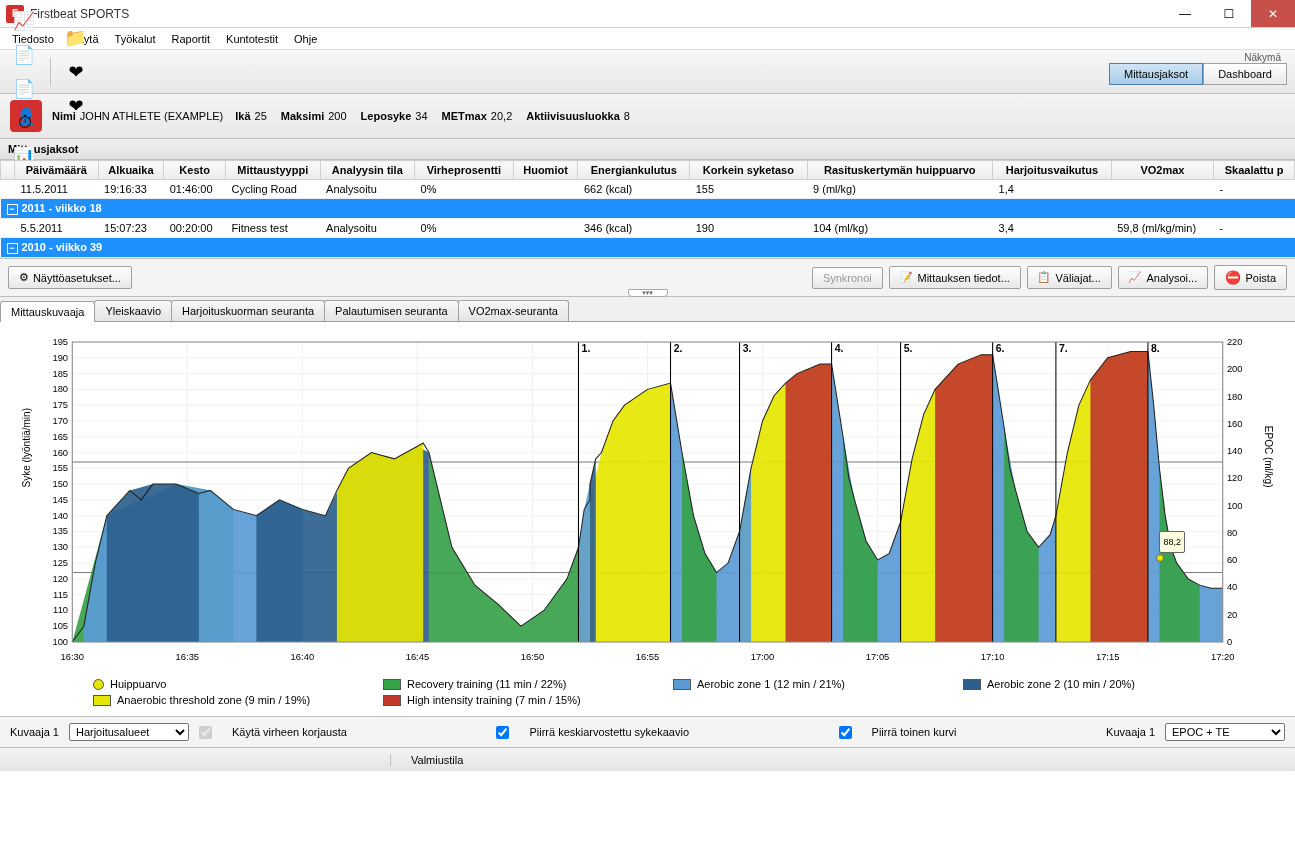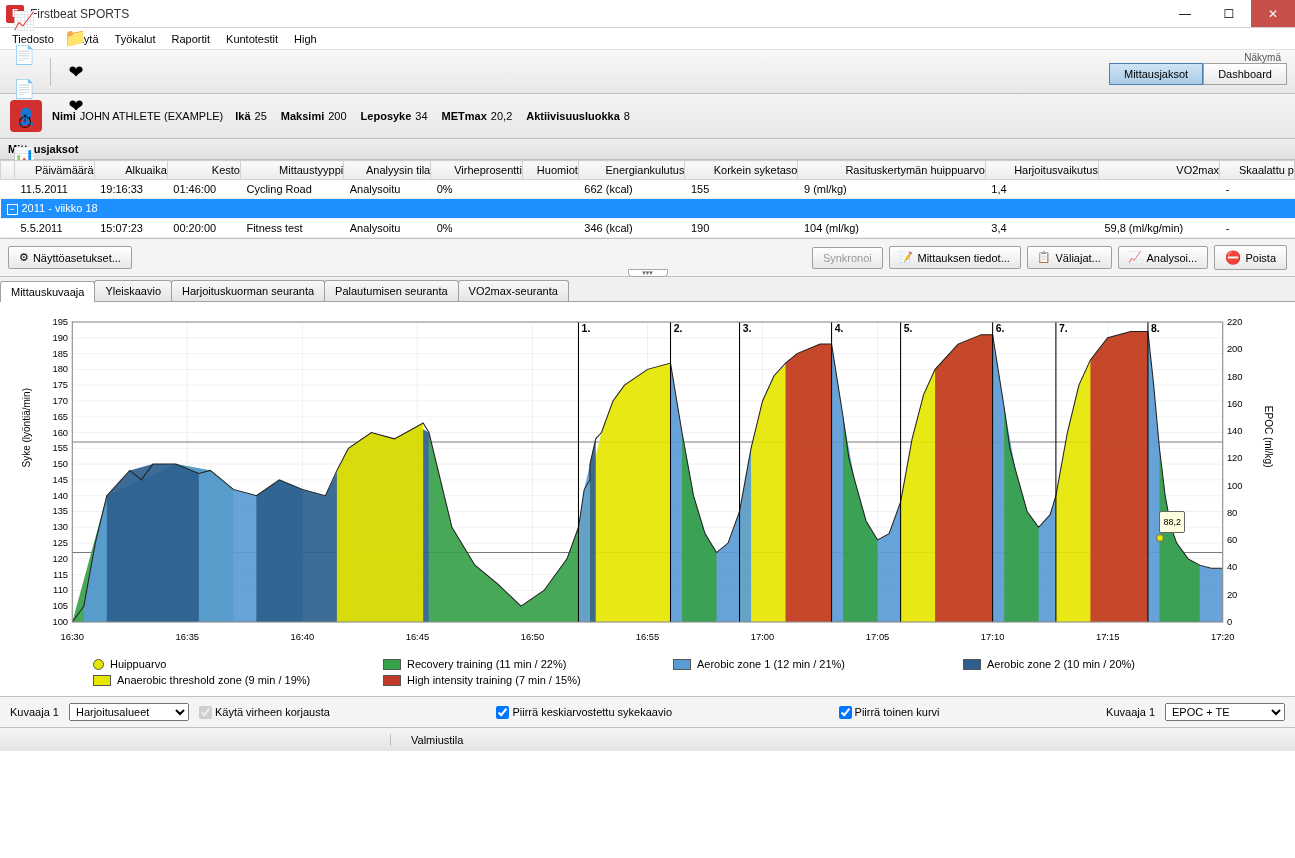--- a/index.html
+++ b/index.html
@@ -34,24 +34,24 @@
 .profile .row1, .profile .row2 { display: flex; gap: 4px; font-size: 11px; align-items:baseline;}
 .profile b { font-weight: bold; }
 .profile .val { margin-right: 10px; }
 
 
 .section-title { background: linear-gradient(#f0f0f0,#e0e0e0); border-bottom: 1px solid #c0c0c0; padding: 4px 8px; font-weight: bold; font-size: 11px; }
 
 
 .table-wrap { border-bottom: 1px solid #c0c0c0; overflow:auto; max-height:150px; position:relative;}
 table.data { width: 100%; border-collapse: collapse; font-size: 11px; }
-table.data th { background: linear-gradient(#fafafa,#ececec); border: 1px solid #d0d0d0; padding: 3px 0; text-align: right; font-weight: normal; position:sticky;top:0;}
+table.data th { background: linear-gradient(#fafafa,#ececec); border: 1px solid #d0d0d0; padding: 3px 6px; text-align: center; font-weight: bold; position:sticky;top:0;}
 table.data td { border-bottom: 1px solid #eee; padding: 3px 6px; white-space: nowrap; }
 table.data tr.selected td { background: #f8c4c4; }
-table.data tr.grouprow td { background: #1e90ff; color: #fff; font-weight: normal; }
+table.data tr.grouprow td { background: #1e90ff; color: #fff; font-weight: bold; }
 table.data tr.grouprow .expander { display:inline-block;width:11px;height:11px;border:1px solid #fff;text-align:center;line-height:9px;margin-right:4px;font-size:9px;}
 
 
 .actionbar { display: flex; align-items: center; padding: 6px 8px; gap: 6px; border-bottom: 1px solid #c0c0c0; background:#f4f4f4; position:relative;}
 .actionbar .btn { padding: 4px 10px; border: 1px solid #a0a0a0; background: linear-gradient(#fff,#e8e8e8); cursor: pointer; border-radius: 2px; display:flex;align-items:center;gap:4px;}
 .actionbar .btn.disabled { color:#999; }
 .actionbar .spacer { flex: 1; }
 .actionbar .splitter-handle{position:absolute;bottom:-1px;left:50%;transform:translateX(-50%);width:40px;height:8px;background:#fff;border:1px solid #aaa;border-radius:0 0 4px 4px;display:flex;align-items:center;justify-content:center;font-size:7px;color:#666;}
 
 
@@ -70,21 +70,21 @@
 .chart .peak-dot{position:absolute;width:8px;height:8px;background:#e6e600;border:1px solid #666;border-radius:50%;}
 
 
 .legend { display: flex; flex-wrap: wrap; gap: 4px 30px; padding: 6px 60px; font-size: 11px; }
 .legend .item { display: flex; align-items: center; gap: 6px; min-width:260px;padding-left:13px;}
 .legend .swatch { width: 18px; height: 11px; border:1px solid #555;}
 
 
 .bottom-controls { display: flex; align-items: center; padding: 6px 10px; gap: 10px; border-top: 1px solid #c0c0c0; background:#f4f4f4; font-size:11px;}
 .bottom-controls select { font-size:11px; padding:1px 2px; min-width:120px;}
-.bottom-controls label { display:flex;align-items:center;gap:3px;}
+.bottom-controls label { display:flex;align-items:center;gap:20px;}
 .bottom-controls .spacer{flex:1;}
 
 
 .statusbar { height: 24px; background: linear-gradient(#f4f4f4,#e4e4e4); border-top: 1px solid #c0c0c0; display: flex; align-items: center; padding: 0 10px; font-size:11px;text-align:right;}
 .statusbar .cell{padding:0 20px;border-left:1px solid #c0c0c0;}
 .statusbar .cell:first-child{border-left:none;}
 
 .icon-gear::before{content:"⚙";}
 .icon-del{color:#c00;font-size:13px;}
 .icon-chart{color:#c00;}
@@ -101,21 +101,21 @@
     <div class="win-btn close">✕</div>
   </div>
 </div>
 
 <div class="menubar" id="menubar">
     <div class="menu-item">Tiedosto</div>
     <div class="menu-item">Näytä</div>
     <div class="menu-item">Työkalut</div>
     <div class="menu-item">Raportit</div>
     <div class="menu-item">Kuntotestit</div>
-    <div class="menu-item">High</div>
+    <div class="menu-item">Ohje</div>
   </div>
 
 <div class="toolbar">
   <span id="tb1">
       <span class="tb-btn">👤</span>
       <span class="tb-btn">📈</span>
       <span class="tb-btn">📄</span>
       <span class="tb-btn">📄</span>
       <span class="tb-btn">⏱</span>
       <span class="tb-btn">📊</span>
@@ -207,20 +207,23 @@
           <td>Fitness test</td>
           <td>Analysoitu</td>
           <td>0%</td>
           <td></td>
           <td>346 (kcal)</td>
           <td>190</td>
           <td>104 (ml/kg)</td>
           <td>3,4</td>
           <td>59,8 (ml/kg/min)</td>
           <td>-</td>
+        </tr>
+        <tr class="grouprow">
+          <td colspan="14"><span class="expander">−</span>2010 - viikko 39</td>
         </tr>
       </tbody>
   </table>
 </div>
 
 <div class="actionbar">
   <div class="btn">
       <span class="icon-gear"></span>
       <span>Näyttöasetukset...</span>
     </div>

